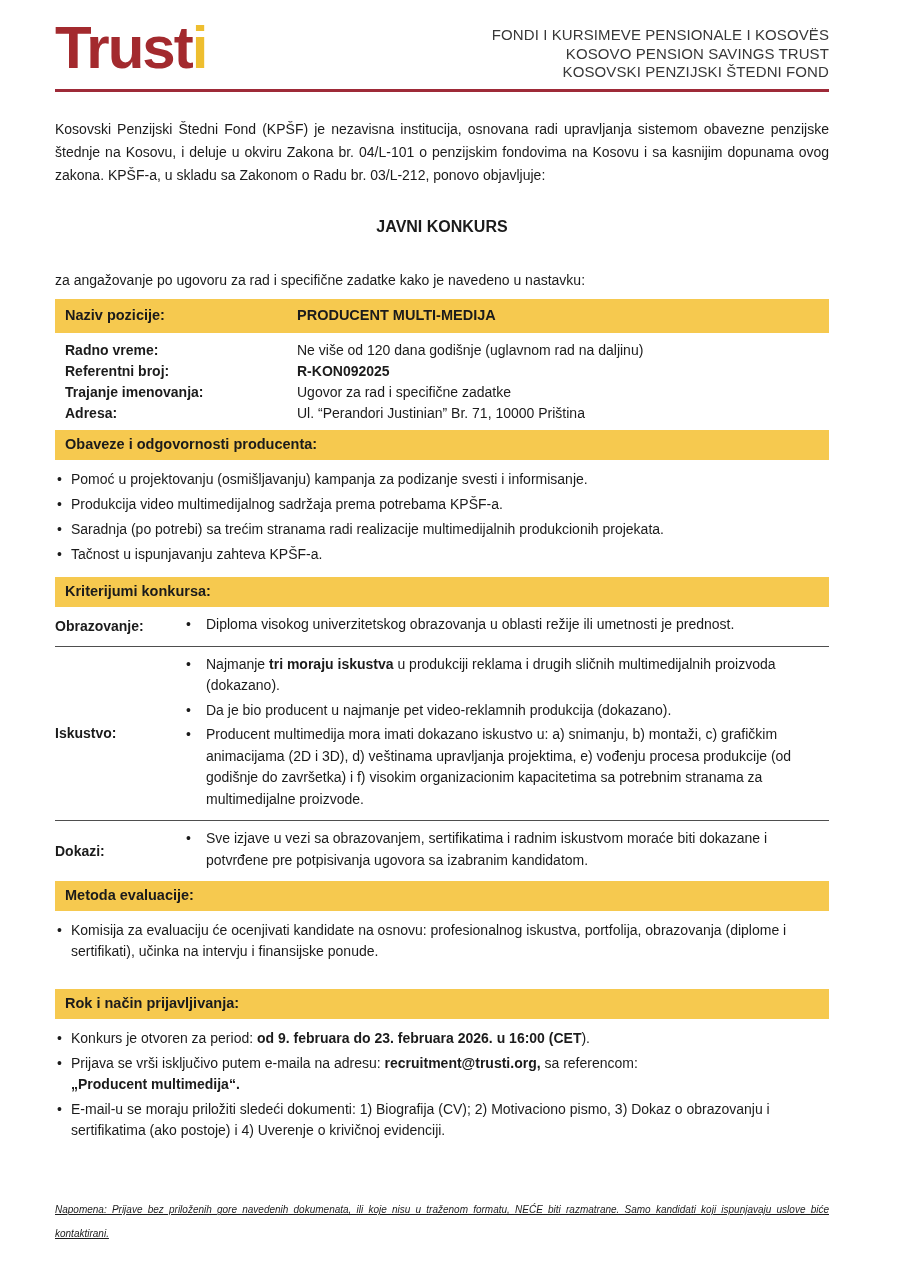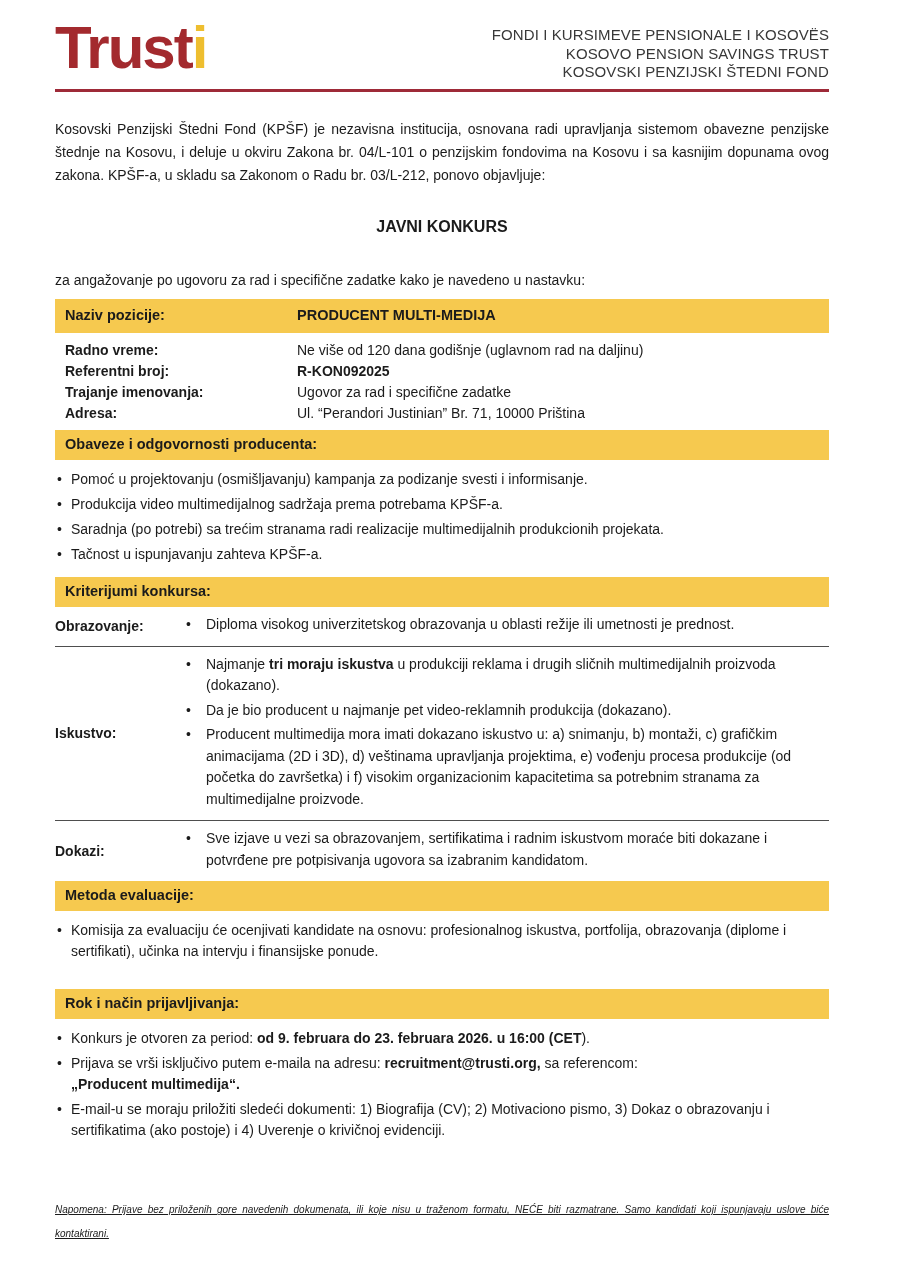--- a/index.html
+++ b/index.html
@@ -121,21 +121,21 @@
       </ul>
     </div>
   </div>
 
   <div class="crit-row bline">
     <div class="crit-label">Iskustvo:</div>
     <div class="crit-body">
       <ul class="clist">
         <li><span>Najmanje </span><span class="b">tri moraju iskustva</span><span> u produkciji reklama i drugih sličnih multimedijalnih proizvoda (dokazano).</span></li>
         <li>Da je bio producent u najmanje pet video-reklamnih produkcija (dokazano).</li>
-        <li>Producent multimedija mora imati dokazano iskustvo u: a) snimanju, b) montaži, c) grafičkim animacijama (2D i 3D), d) veštinama upravljanja projektima, e) vođenju procesa produkcije (od početka do završetka) i f) visokim organizacionim kapacitetima sa potrebnim stranama za multimedijalne proizvode.</li>
+        <li>Producent multimedija mora imati dokazano iskustvo u: a) snimanju, b) montaži, c) grafičkim animacijama (2D i 3D), d) veštinama upravljanja projektima, e) vođenju procesa produkcije (od godišnje do završetka) i f) visokim organizacionim kapacitetima sa potrebnim stranama za multimedijalne proizvode.</li>
       </ul>
     </div>
   </div>
 
   <div class="crit-row">
     <div class="crit-label">Dokazi:</div>
     <div class="crit-body">
       <ul class="clist">
         <li>Sve izjave u vezi sa obrazovanjem, sertifikatima i radnim iskustvom moraće biti dokazane i potvrđene pre potpisivanja ugovora sa izabranim kandidatom.</li>
       </ul>

